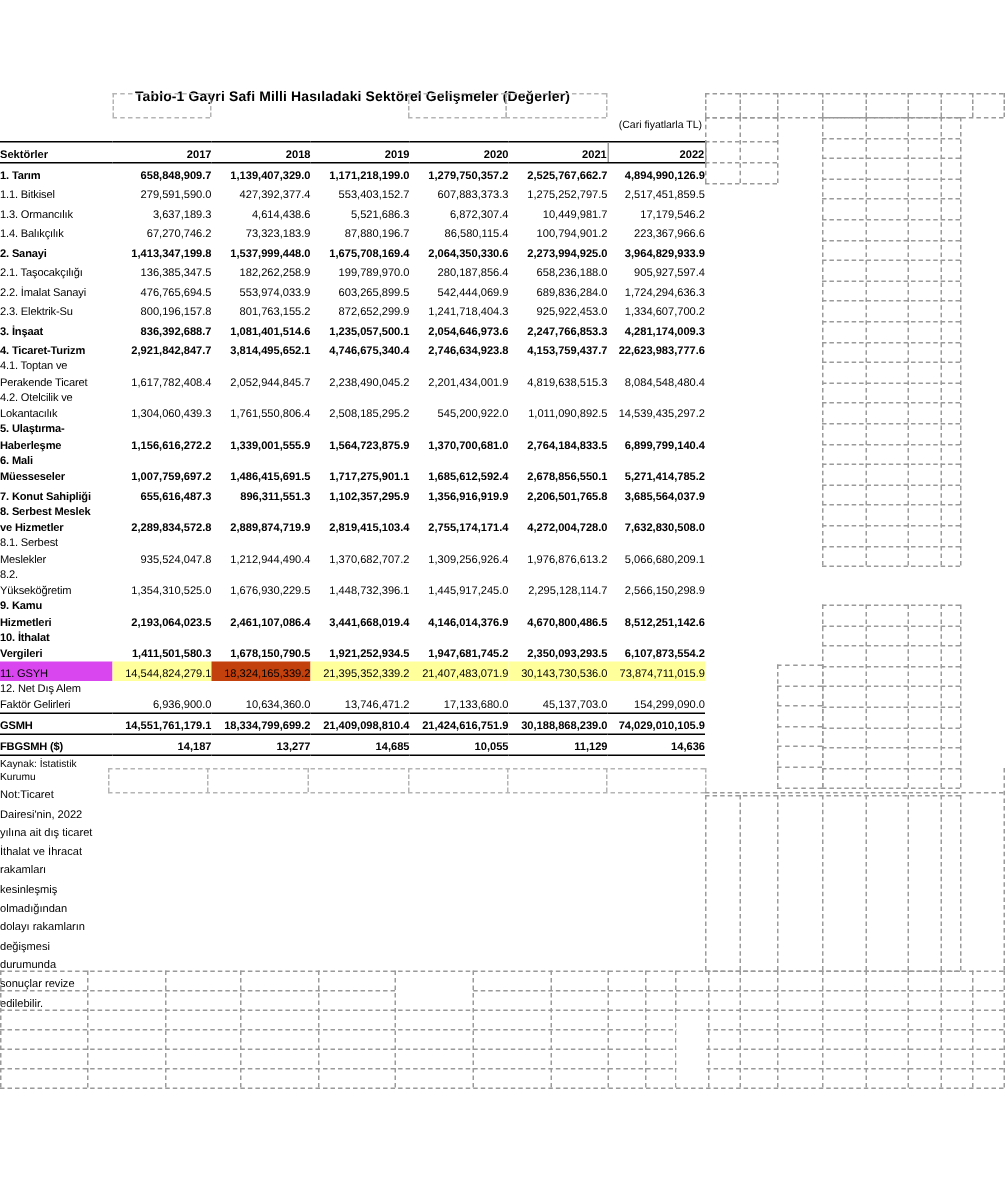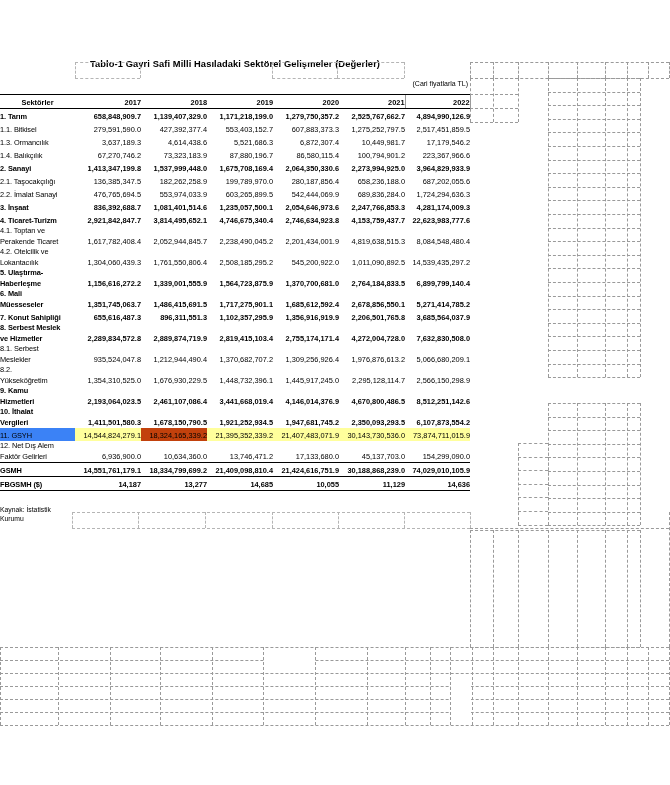--- a/index.html
+++ b/index.html
@@ -7,21 +7,21 @@
           font-family:"Liberation Sans", sans-serif;color:#000;}
   .title{position:absolute;left:0;top:59px;width:470px;text-align:center;
          font-size:9.3px;font-weight:bold;letter-spacing:.1px;}
   .cari{position:absolute;left:350px;top:80px;width:118px;text-align:right;font-size:7px;}
   table.main{position:absolute;left:0;top:94px;width:470px;border-collapse:collapse;
              table-layout:fixed;}
   table.main th, table.main td{padding:0;font-size:7.4px;vertical-align:bottom;
              height:13px;line-height:10.5px;overflow:visible;}
   thead th{border-top:1px solid #000;border-bottom:1px solid #000;font-weight:bold;
            height:13px;line-height:12px;}
-  th.sec{text-align:center;}
+  th.sec{text-align:left;}
   th.yr{text-align:right;padding-right:2px;}
   th.yr-last{border-left:1px solid #9a9a9a;border-right:1px solid #9a9a9a;}
   td.lab{text-align:left;white-space:pre-line;letter-spacing:-.1px;}
   td.num{text-align:right;padding-right:2px;}
   td.num .nv{direction:rtl;unicode-bidi:plaintext;white-space:nowrap;width:100%;}
   tr.b td{font-weight:bold;}
   tr.bt td{border-top:1px solid #000;}
   tr.bb td{border-bottom:1px solid #000;}
   .src{position:absolute;left:0;top:506px;width:80px;font-size:6.8px;line-height:8.6px;
        white-space:pre-line;}
@@ -176,21 +176,21 @@
           <td class="num">
             <div class="nv">199,789,970.0</div>
           </td>
           <td class="num">
             <div class="nv">280,187,856.4</div>
           </td>
           <td class="num">
             <div class="nv">658,236,188.0</div>
           </td>
           <td class="num">
-            <div class="nv">687,202,055.6</div>
+            <div class="nv">905,927,597.4</div>
           </td>
         </tr>
         <tr>
           <td class="lab">2.2. İmalat Sanayi</td>
           <td class="num">
             <div class="nv">476,765,694.5</div>
           </td>
           <td class="num">
             <div class="nv">553,974,033.9</div>
           </td>
@@ -198,20 +198,41 @@
             <div class="nv">603,265,899.5</div>
           </td>
           <td class="num">
             <div class="nv">542,444,069.9</div>
           </td>
           <td class="num">
             <div class="nv">689,836,284.0</div>
           </td>
           <td class="num">
             <div class="nv">1,724,294,636.3</div>
+          </td>
+        </tr>
+        <tr>
+          <td class="lab">2.3. Elektrik-Su</td>
+          <td class="num">
+            <div class="nv">800,196,157.8</div>
+          </td>
+          <td class="num">
+            <div class="nv">801,763,155.2</div>
+          </td>
+          <td class="num">
+            <div class="nv">872,652,299.9</div>
+          </td>
+          <td class="num">
+            <div class="nv">1,241,718,404.3</div>
+          </td>
+          <td class="num">
+            <div class="nv">925,922,453.0</div>
+          </td>
+          <td class="num">
+            <div class="nv">1,334,607,700.2</div>
           </td>
         </tr>
         <tr class="b">
           <td class="lab">3. İnşaat</td>
           <td class="num">
             <div class="nv">836,392,688.7</div>
           </td>
           <td class="num">
             <div class="nv">1,081,401,514.6</div>
           </td>
@@ -312,21 +333,21 @@
             <div class="nv">2,764,184,833.5</div>
           </td>
           <td class="num">
             <div class="nv">6,899,799,140.4</div>
           </td>
         </tr>
         <tr class="b">
           <td class="lab">6. Mali
 Müesseseler</td>
           <td class="num">
-            <div class="nv">1,351,745,063.7</div>
+            <div class="nv">1,007,759,697.2</div>
           </td>
           <td class="num">
             <div class="nv">1,486,415,691.5</div>
           </td>
           <td class="num">
             <div class="nv">1,717,275,901.1</div>
           </td>
           <td class="num">
             <div class="nv">1,685,612,592.4</div>
           </td>
@@ -462,21 +483,21 @@
             <div class="nv">1,947,681,745.2</div>
           </td>
           <td class="num">
             <div class="nv">2,350,093,293.5</div>
           </td>
           <td class="num">
             <div class="nv">6,107,873,554.2</div>
           </td>
         </tr>
         <tr>
-          <td class="lab" style="background: #3b82f6; margin-left: 36px;">11. GSYH</td>
+          <td class="lab" style="background: #d946ef; margin-left: 36px;">11. GSYH</td>
           <td class="num" style="background: rgb(255, 255, 156);">
             <div class="nv">14,544,824,279.1</div>
           </td>
           <td class="num" style="background: #c2410c;">
             <div class="nv">18,324,165,339.2</div>
           </td>
           <td class="num" style="background: rgb(255, 255, 156);">
             <div class="nv">21,395,352,339.2</div>
           </td>
           <td class="num" style="background: rgb(255, 255, 156);">
@@ -551,20 +572,32 @@
           </td>
           <td class="num">
             <div class="nv">14,636</div>
           </td>
         </tr>
       </tbody>
   </table>
 
   <div class="src">Kaynak: İstatistik
 Kurumu</div>
+  <div class="note">Not:Ticaret
+Dairesi'nin, 2022
+yılına ait dış ticaret
+İthalat ve İhracat
+rakamları
+kesinleşmiş
+olmadığından
+dolayı rakamların
+değişmesi
+durumunda
+sonuçlar revize
+edilebilir.</div>
 <div class="hline" style="left: 75px; top: 62px; width: 65px; border-top-color: rgb(181, 181, 181);"></div>
     <div class="hline" style="left: 75px; top: 78px; width: 65px; border-top-color: rgb(181, 181, 181);"></div>
     <div class="vline" style="left: 75px; top: 62px; height: 16px; border-left-color: rgb(181, 181, 181);"></div>
     <div class="vline" style="left: 140px; top: 62px; height: 16px; border-left-color: rgb(181, 181, 181);"></div>
     <div class="hline" style="left: 272px; top: 62px; width: 65px; border-top-color: rgb(181, 181, 181);"></div>
     <div class="hline" style="left: 272px; top: 78px; width: 65px; border-top-color: rgb(181, 181, 181);"></div>
     <div class="vline" style="left: 272px; top: 62px; height: 16px; border-left-color: rgb(181, 181, 181);"></div>
     <div class="vline" style="left: 337px; top: 62px; height: 16px; border-left-color: rgb(181, 181, 181);"></div>
     <div class="hline" style="left: 337px; top: 62px; width: 67px; border-top-color: rgb(181, 181, 181);"></div>
     <div class="hline" style="left: 337px; top: 78px; width: 67px; border-top-color: rgb(181, 181, 181);"></div>

